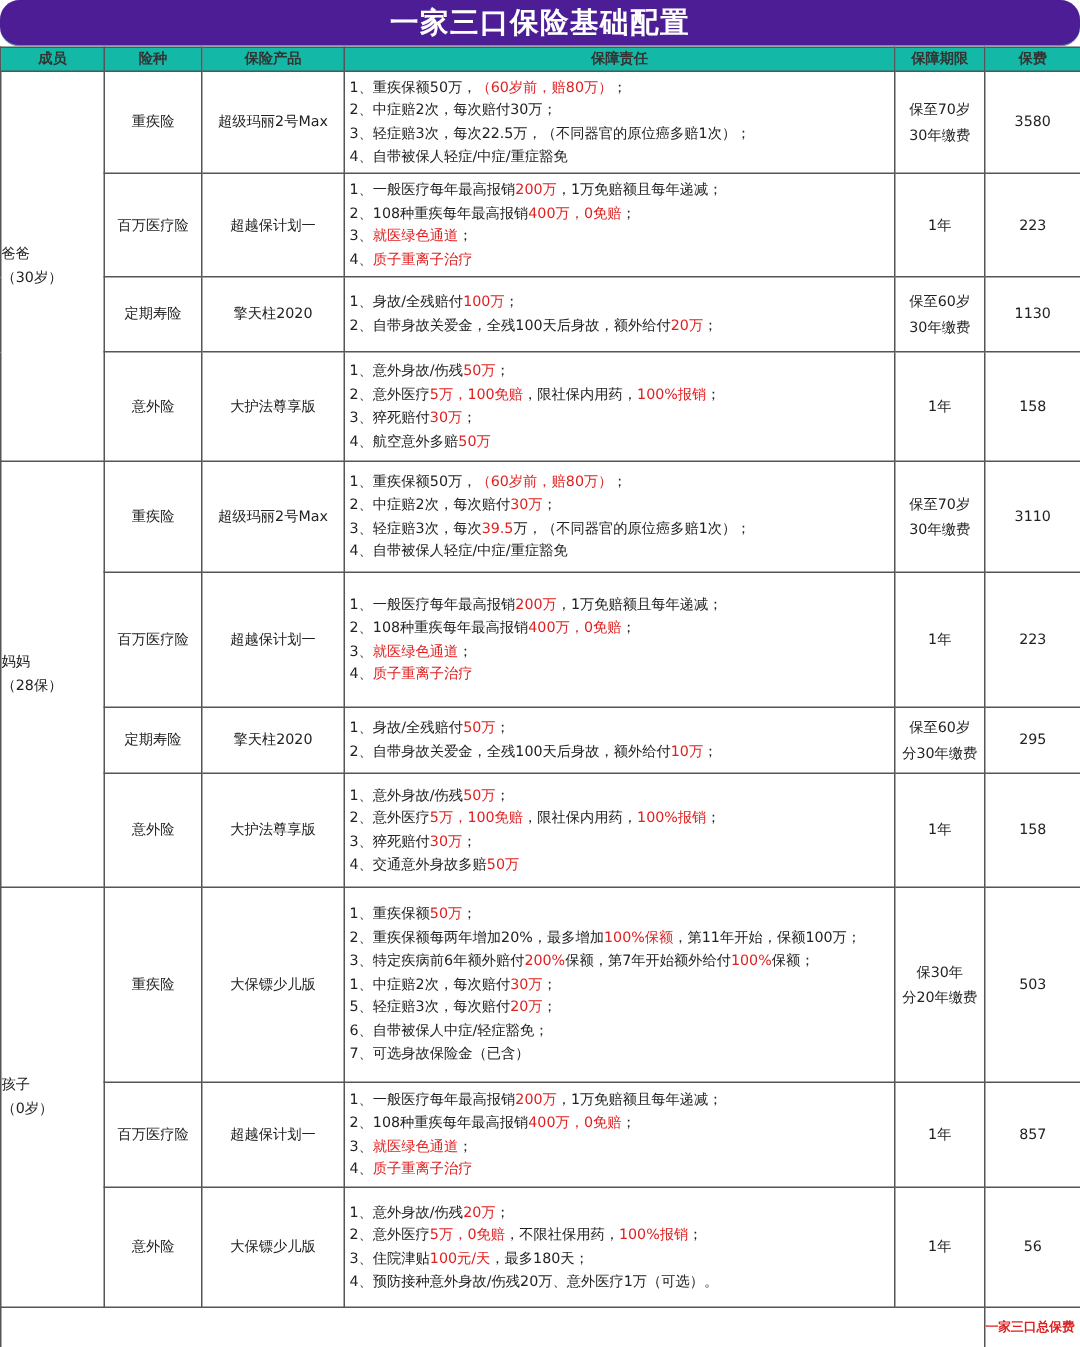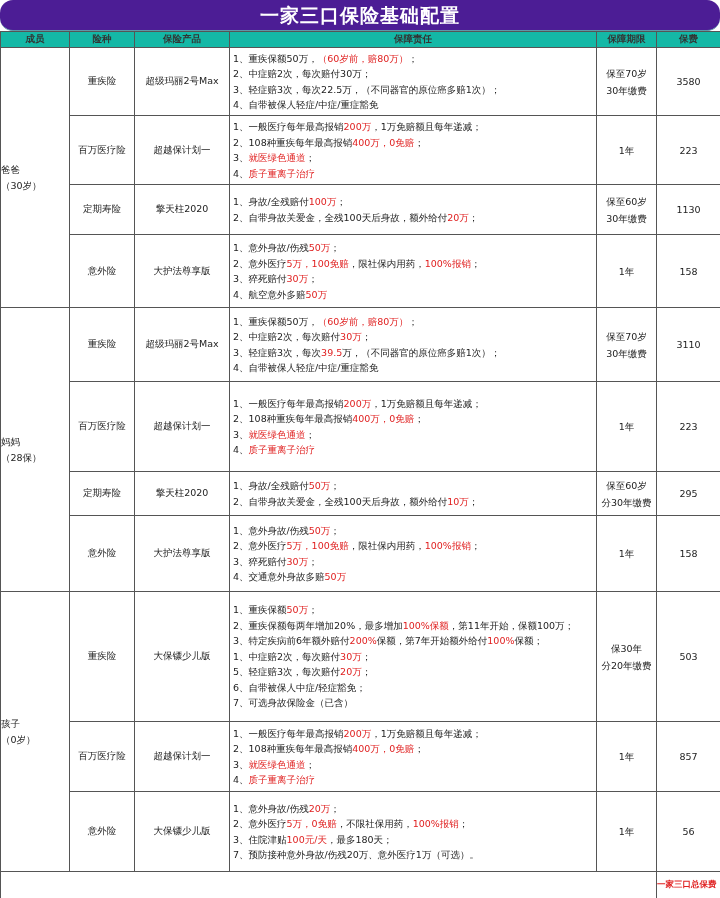--- a/index.html
+++ b/index.html
@@ -201,21 +201,21 @@
         </td>
         <td class="c">857</td>
       </tr>
       <tr style="height: 80px;">
         <td class="c">意外险</td>
         <td class="c">大保镖少儿版</td>
         <td class="desc">
           <div class="line"><span>1、意外身故/伤残</span><span class="red">20万</span><span>；</span></div>
           <div class="line"><span>2、意外医疗</span><span class="red">5万，0免赔</span><span>，不限社保用药，</span><span class="red">100%报销</span><span>；</span></div>
           <div class="line"><span>3、住院津贴</span><span class="red">100元/天</span><span>，最多180天；</span></div>
-          <div class="line"><span>7、预防接种意外身故/伤残20万、意外医疗1万（可选）。</span></div>
+          <div class="line"><span>4、预防接种意外身故/伤残20万、意外医疗1万（可选）。</span></div>
         </td>
         <td class="c" style="line-height: 17px;">
           <div>1年</div>
         </td>
         <td class="c">56</td>
       </tr>
     </tbody>
   <tfoot>
     <tr>
       <td class="footer" colspan="5"></td>

